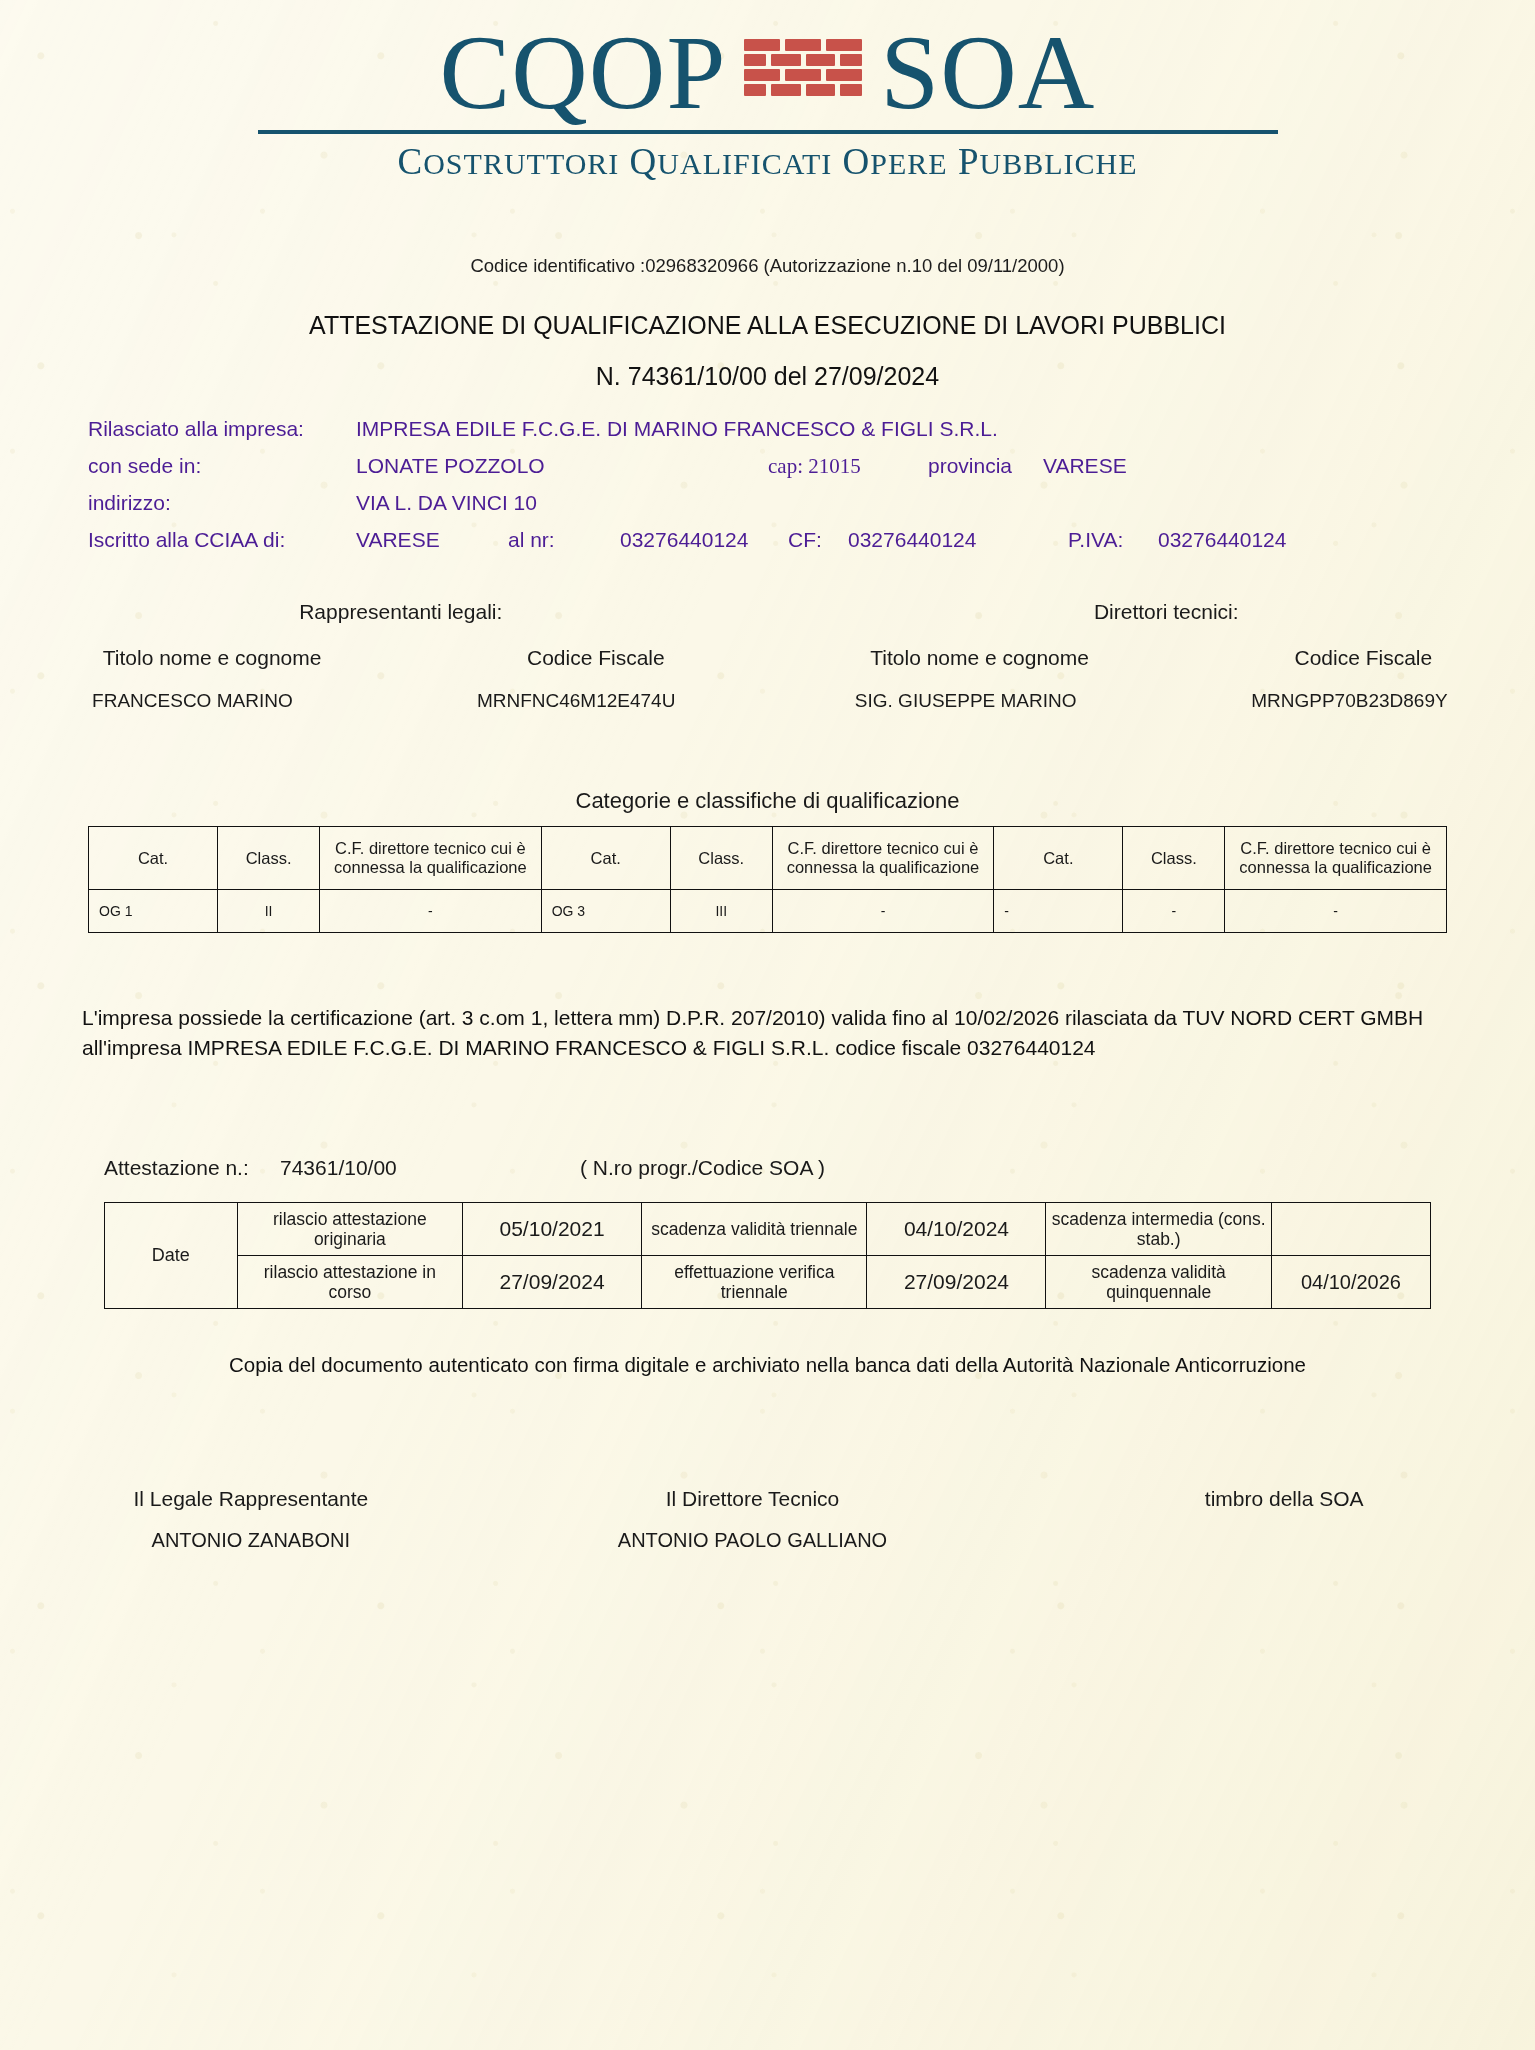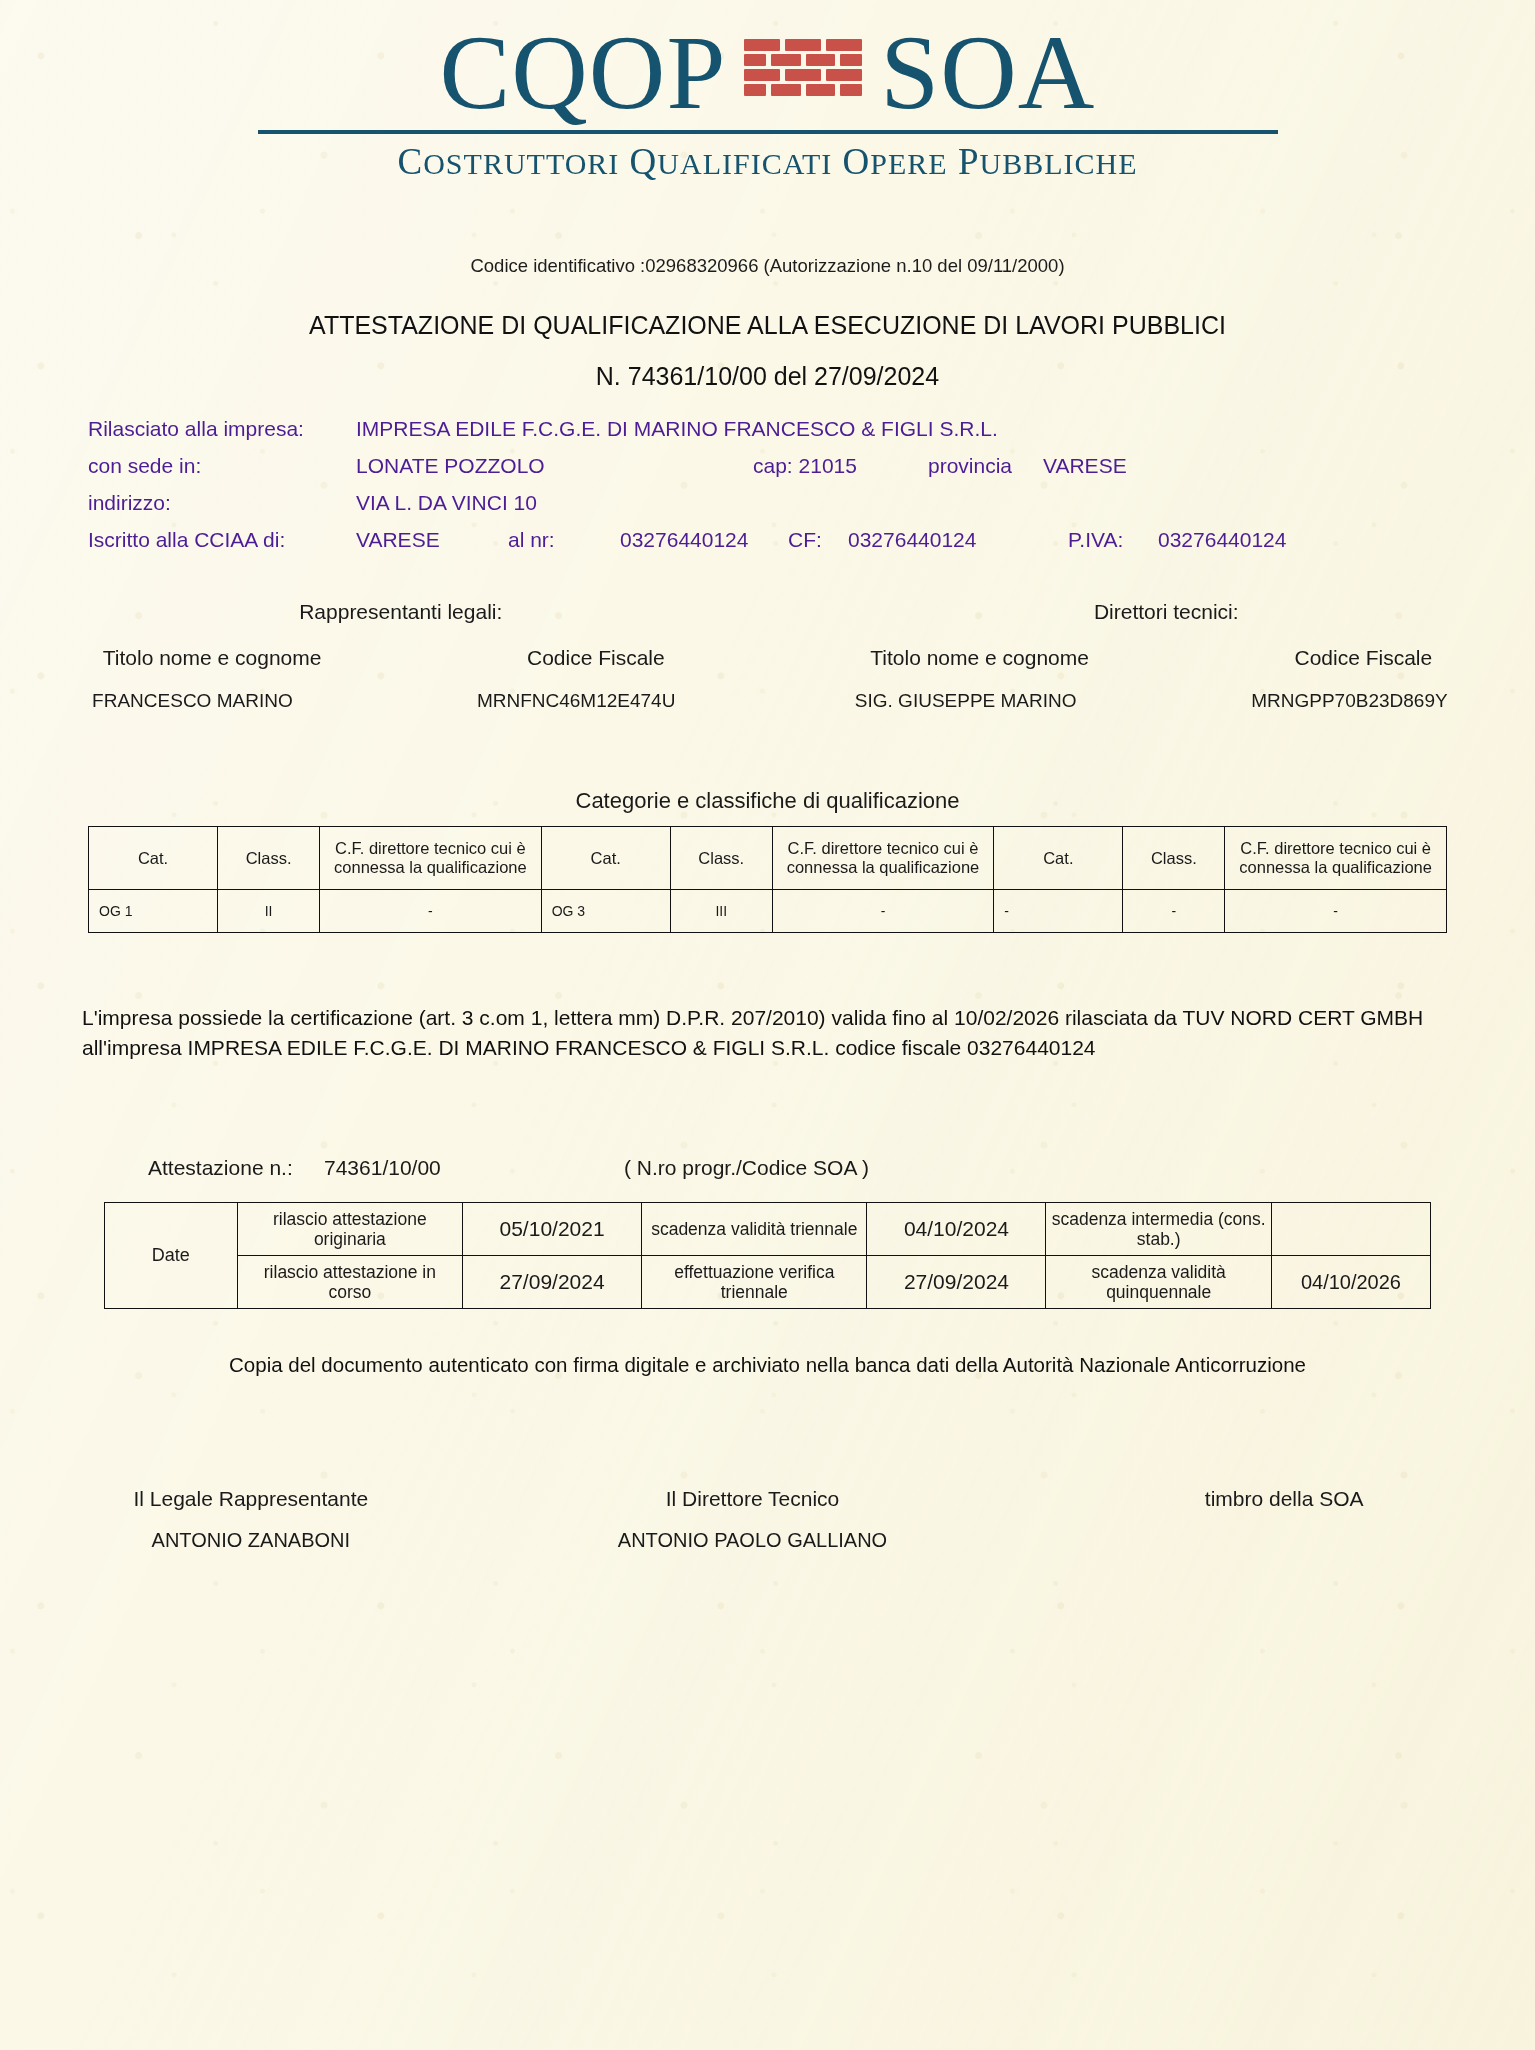--- a/index.html
+++ b/index.html
@@ -189,21 +189,21 @@
     font-size: 21px;
     line-height: 1.45;
     color: #111;
   }
 
   
   .att-block {
     margin: 92px 0 0 0;
     font-size: 21px;
   }
-  .att-row { display: flex; align-items: baseline; margin-bottom: 18px; margin-left: 44px; }
+  .att-row { display: flex; align-items: baseline; margin-bottom: 18px; }
   .att-l1 { margin-left: 104px; width: 176px; }
   .att-v1 { width: 300px; }
   .att-note { }
   .att-l2 { margin-left: 104px; width: 270px; }
 
   
   table.dates {
     border-collapse: collapse;
     margin: 22px 104px 0 104px;
     width: calc(100% - 208px);
@@ -286,21 +286,21 @@
     <div class="title2">N. 74361/10/00 del 27/09/2024</div>
 
     <div class="fields">
       <div class="frow">
         <span class="flabel">Rilasciato alla impresa:</span>
         <span class="fvalue">IMPRESA EDILE F.C.G.E. DI MARINO FRANCESCO &amp; FIGLI S.R.L.</span>
       </div>
       <div class="frow">
         <span class="flabel">con sede in:</span>
         <span class="fvalue">LONATE POZZOLO</span>
-        <span class="fextra" style="left:665px;">cap: 21015</span>
+        <span class="fextra" style="left:680px;font-family:Liberation Serif, serif;">cap: 21015</span>
         <span class="fextra" style="left:840px;">provincia</span>
         <span class="fextra" style="left:955px;">VARESE</span>
       </div>
       <div class="frow">
         <span class="flabel">indirizzo:</span>
         <span class="fvalue">VIA L. DA VINCI 10</span>
       </div>
       <div class="frow">
         <span class="flabel">Iscritto alla CCIAA di:</span>
         <span class="fvalue">VARESE</span>

